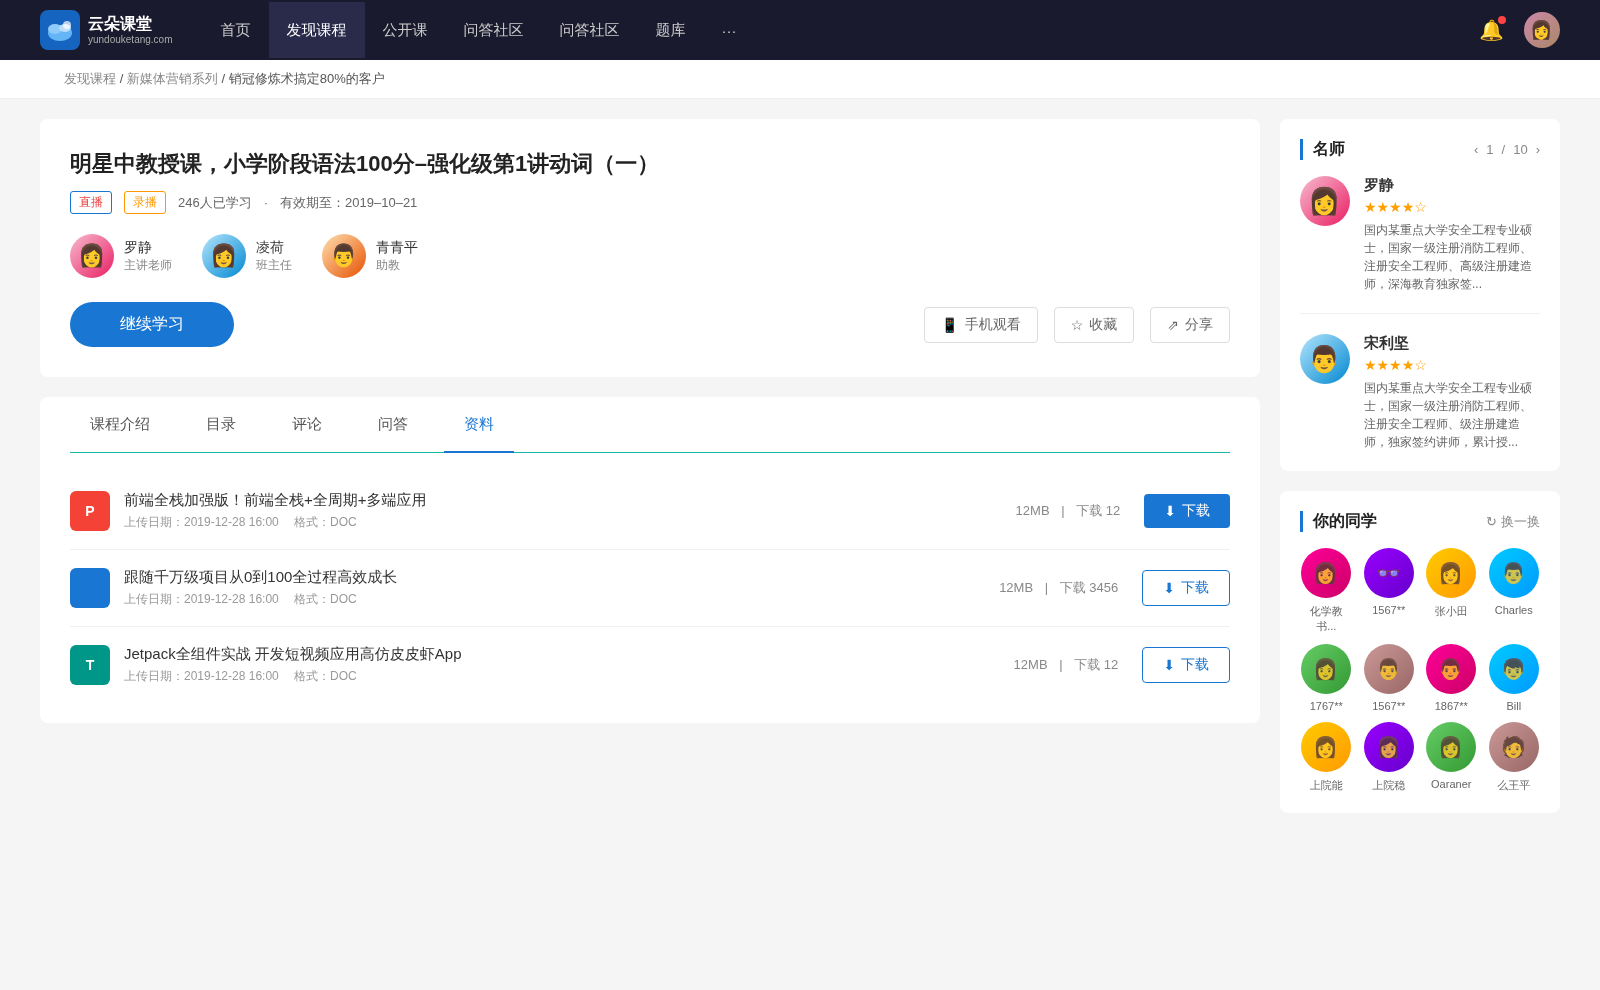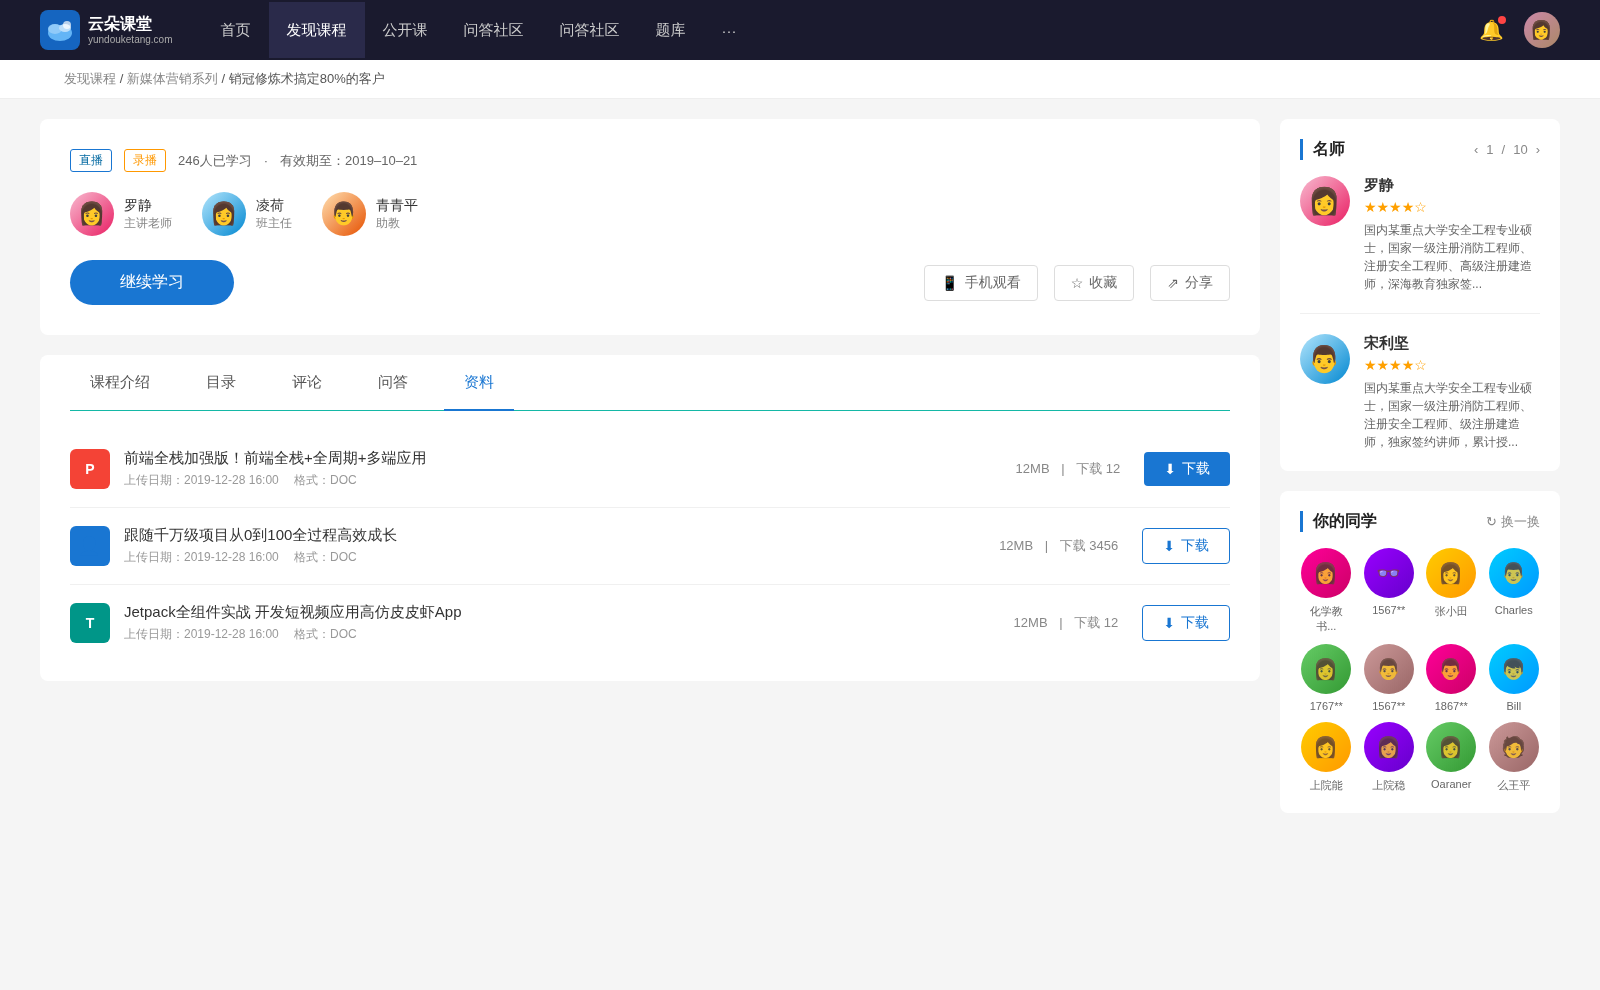--- a/index.html
+++ b/index.html
@@ -28,21 +28,21 @@
     
     .main-layout { display: flex; gap: 20px; padding: 20px 40px; max-width: 1600px; }
     .left-col { flex: 1; min-width: 0; }
     .right-col { width: 280px; flex-shrink: 0; }
 
     
     .course-card { background: #fff; border-radius: 8px; padding: 30px; margin-bottom: 20px; }
     .course-title { font-size: 22px; font-weight: bold; color: #222; margin-bottom: 12px; }
     .course-meta { display: flex; align-items: center; gap: 12px; margin-bottom: 20px; color: #666; font-size: 13px; }
     .badge { padding: 2px 8px; border-radius: 3px; font-size: 12px; border: 1px solid; }
-    .badge-live { color: #0369a1; border-color: #1976d2; }
+    .badge-live { color: #ef4444; border-color: #1976d2; }
     .badge-rec { color: #ff9800; border-color: #ff9800; }
     .teachers { display: flex; gap: 30px; margin-bottom: 24px; }
     .teacher { display: flex; align-items: center; gap: 10px; }
     .teacher-avatar { width: 44px; height: 44px; border-radius: 50%; background: #ddd; overflow: hidden; }
     .teacher-info .name { font-size: 14px; font-weight: 500; color: #333; }
     .teacher-info .role { font-size: 12px; color: #888; }
     .progress-section { margin-bottom: 24px; }
     .progress-label { font-size: 16px; color: #1976d2; font-weight: bold; margin-bottom: 4px; }
     .progress-sub { font-size: 13px; color: #888; display: inline; margin-left: 10px; }
     .progress-bar-bg { height: 6px; background: #e0e0e0; border-radius: 3px; margin-top: 8px; width: 360px; }
@@ -146,20 +146,21 @@
   <a href="#">新媒体营销系列</a>
   <span> / </span>
   <span>销冠修炼术搞定80%的客户</span>
 </div>
 
 <div class="main-layout">
 
   <div class="left-col">
 
     <div class="course-card">
+      <div class="course-title">明星中教授课，小学阶段语法100分–强化级第1讲动词（一）</div>
       <div class="course-meta">
         <span class="badge badge-live">直播</span>
         <span class="badge badge-rec">录播</span>
         <span>246人已学习</span>
         <span>·</span>
         <span>有效期至：2019–10–21</span>
       </div>
       <div class="teachers">
         <div class="teacher">
           <div class="teacher-avatar">

